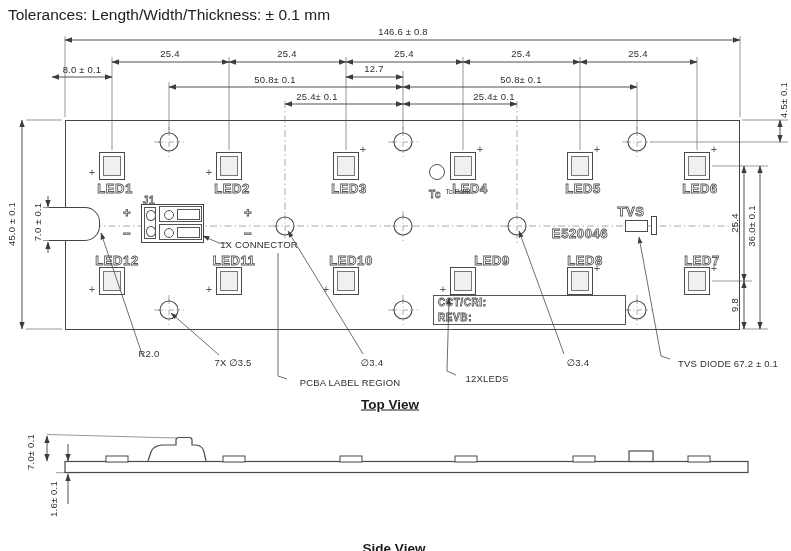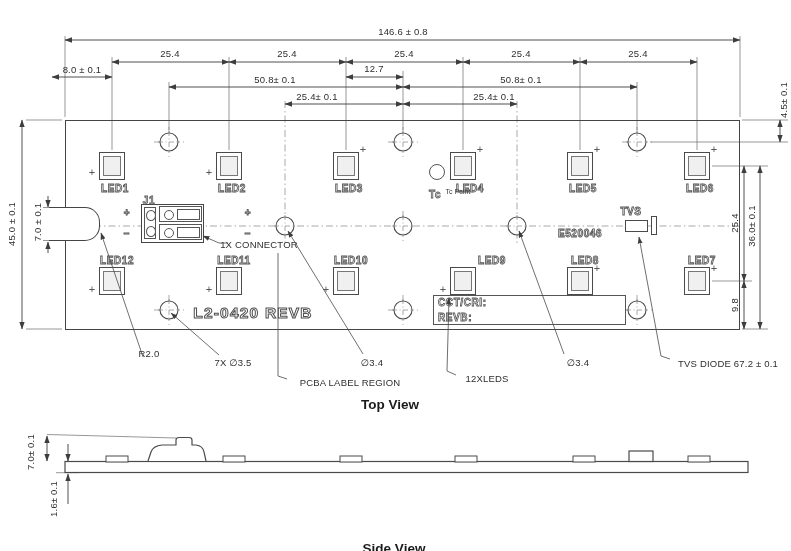--- a/index.html
+++ b/index.html
@@ -3,24 +3,24 @@
 <meta charset="utf-8">
 <style>
   html,body{margin:0;padding:0;background:#fff;}
   .sheet{position:relative;width:791px;height:551px;background:#fff;
          font-family:"Liberation Sans",sans-serif;overflow:hidden;}
   svg.lw{position:absolute;left:0;top:0;}
   .c{position:absolute;transform:translate(-50%,-50%);white-space:nowrap;}
   .cv{position:absolute;transform:translate(-50%,-50%) rotate(-90deg);white-space:nowrap;}
   .dimt{font-size:9.5px;color:#2e2e2e;letter-spacing:.2px;}
   .ann{font-size:9.5px;color:#2e2e2e;letter-spacing:.2px;}
-  .vlabel{font-size:13.5px;font-weight:700;color:#1b1b1b;}
+  .vlabel{font-size:13.5px;font-weight:700;color:#1b1b1b;text-decoration:underline;}
   .title{position:absolute;left:8px;top:6px;font-size:15.5px;color:#202124;}
   .sk{color:#fff;-webkit-text-stroke:.85px #565656;font-weight:700;
-      letter-spacing:.6px;font-size:10px;}
+      letter-spacing:.6px;font-size:13px;}
   .sk2{font-size:10px;-webkit-text-stroke:.8px #565656;}
   .skbig{font-size:15.5px;letter-spacing:1.2px;-webkit-text-stroke:1px #4f4f4f;}
   .tcp{font-size:7px;color:#3c3c3c;}
   .pm{font-size:11px;color:#555;}
   .board{position:absolute;left:65px;top:120px;width:675px;height:210px;
          box-sizing:border-box;border:1.4px solid #454545;background:transparent;}
   .notch{position:absolute;left:49px;top:207px;width:51px;height:34px;
          box-sizing:border-box;border:1.4px solid #454545;border-left:none;
          border-radius:0 15px 15px 0;background:#fff;}
   .led{position:absolute;width:26px;height:28px;box-sizing:border-box;
@@ -43,20 +43,21 @@
   .tvscap{position:absolute;left:651px;top:216px;width:6px;height:19px;
           box-sizing:border-box;border:1.2px solid #4a4a4a;background:#fff;}
   .cctbox{position:absolute;left:433px;top:295px;width:193px;height:30px;
           box-sizing:border-box;border:1px solid #555;background:#fff;}
 </style>
 </head>
 <body>
 
 <div class="sheet">
 
+  <div class="title">Tolerances: Length/Width/Thickness: ± 0.1 mm</div>
 
   <svg class="lw" width="791" height="551" viewBox="0 0 791 551">
     <defs>
       <marker id="ar" viewBox="0 0 10 10" refX="9" refY="5" markerWidth="9" markerHeight="9" orient="auto-start-reverse">
         <path d="M0,1.6 L9.6,5 L0,8.4 z" fill="#3d3d3d"></path>
       </marker>
     </defs>
 
     <g stroke="#6a6a6a" stroke-width="0.7" fill="none">
       <path d="M65,36 L65,117 M740,36 L740,117"></path>
@@ -201,21 +202,20 @@
 
   <div class="c sk sk2" style="left:149px;top:200px">J1</div>
   <div class="c sk" style="left:127px;top:212px">+</div>
   <div class="c sk" style="left:127px;top:233px">−</div>
   <div class="c sk" style="left:248px;top:212px">+</div>
   <div class="c sk" style="left:248px;top:233px">−</div>
   <div class="c sk sk2" style="left:435px;top:194px">Tc</div>
   <div class="c tcp" style="left:458px;top:191px">Tc Point</div>
   <div class="c sk" style="left:631px;top:211px">TVS</div>
   <div class="c sk" style="left:580px;top:233px">E520046</div>
-  <div class="c sk skbig" style="left:253px;top:313px">L2-0420 REVB</div>
   <div class="sk sk2" style="position:absolute;left:438px;top:297px">CCT/CRI:</div>
   <div class="sk sk2" style="position:absolute;left:438px;top:312px">REVB:</div>
 
   <div class="c dimt" style="left:403px;top:31px">146.6 ± 0.8</div>
   <div class="c dimt" style="left:170px;top:53px">25.4</div>
   <div class="c dimt" style="left:287px;top:53px">25.4</div>
   <div class="c dimt" style="left:404px;top:53px">25.4</div>
   <div class="c dimt" style="left:521px;top:53px">25.4</div>
   <div class="c dimt" style="left:638px;top:53px">25.4</div>
   <div class="c dimt" style="left:82px;top:69px">8.0 ± 0.1</div>

